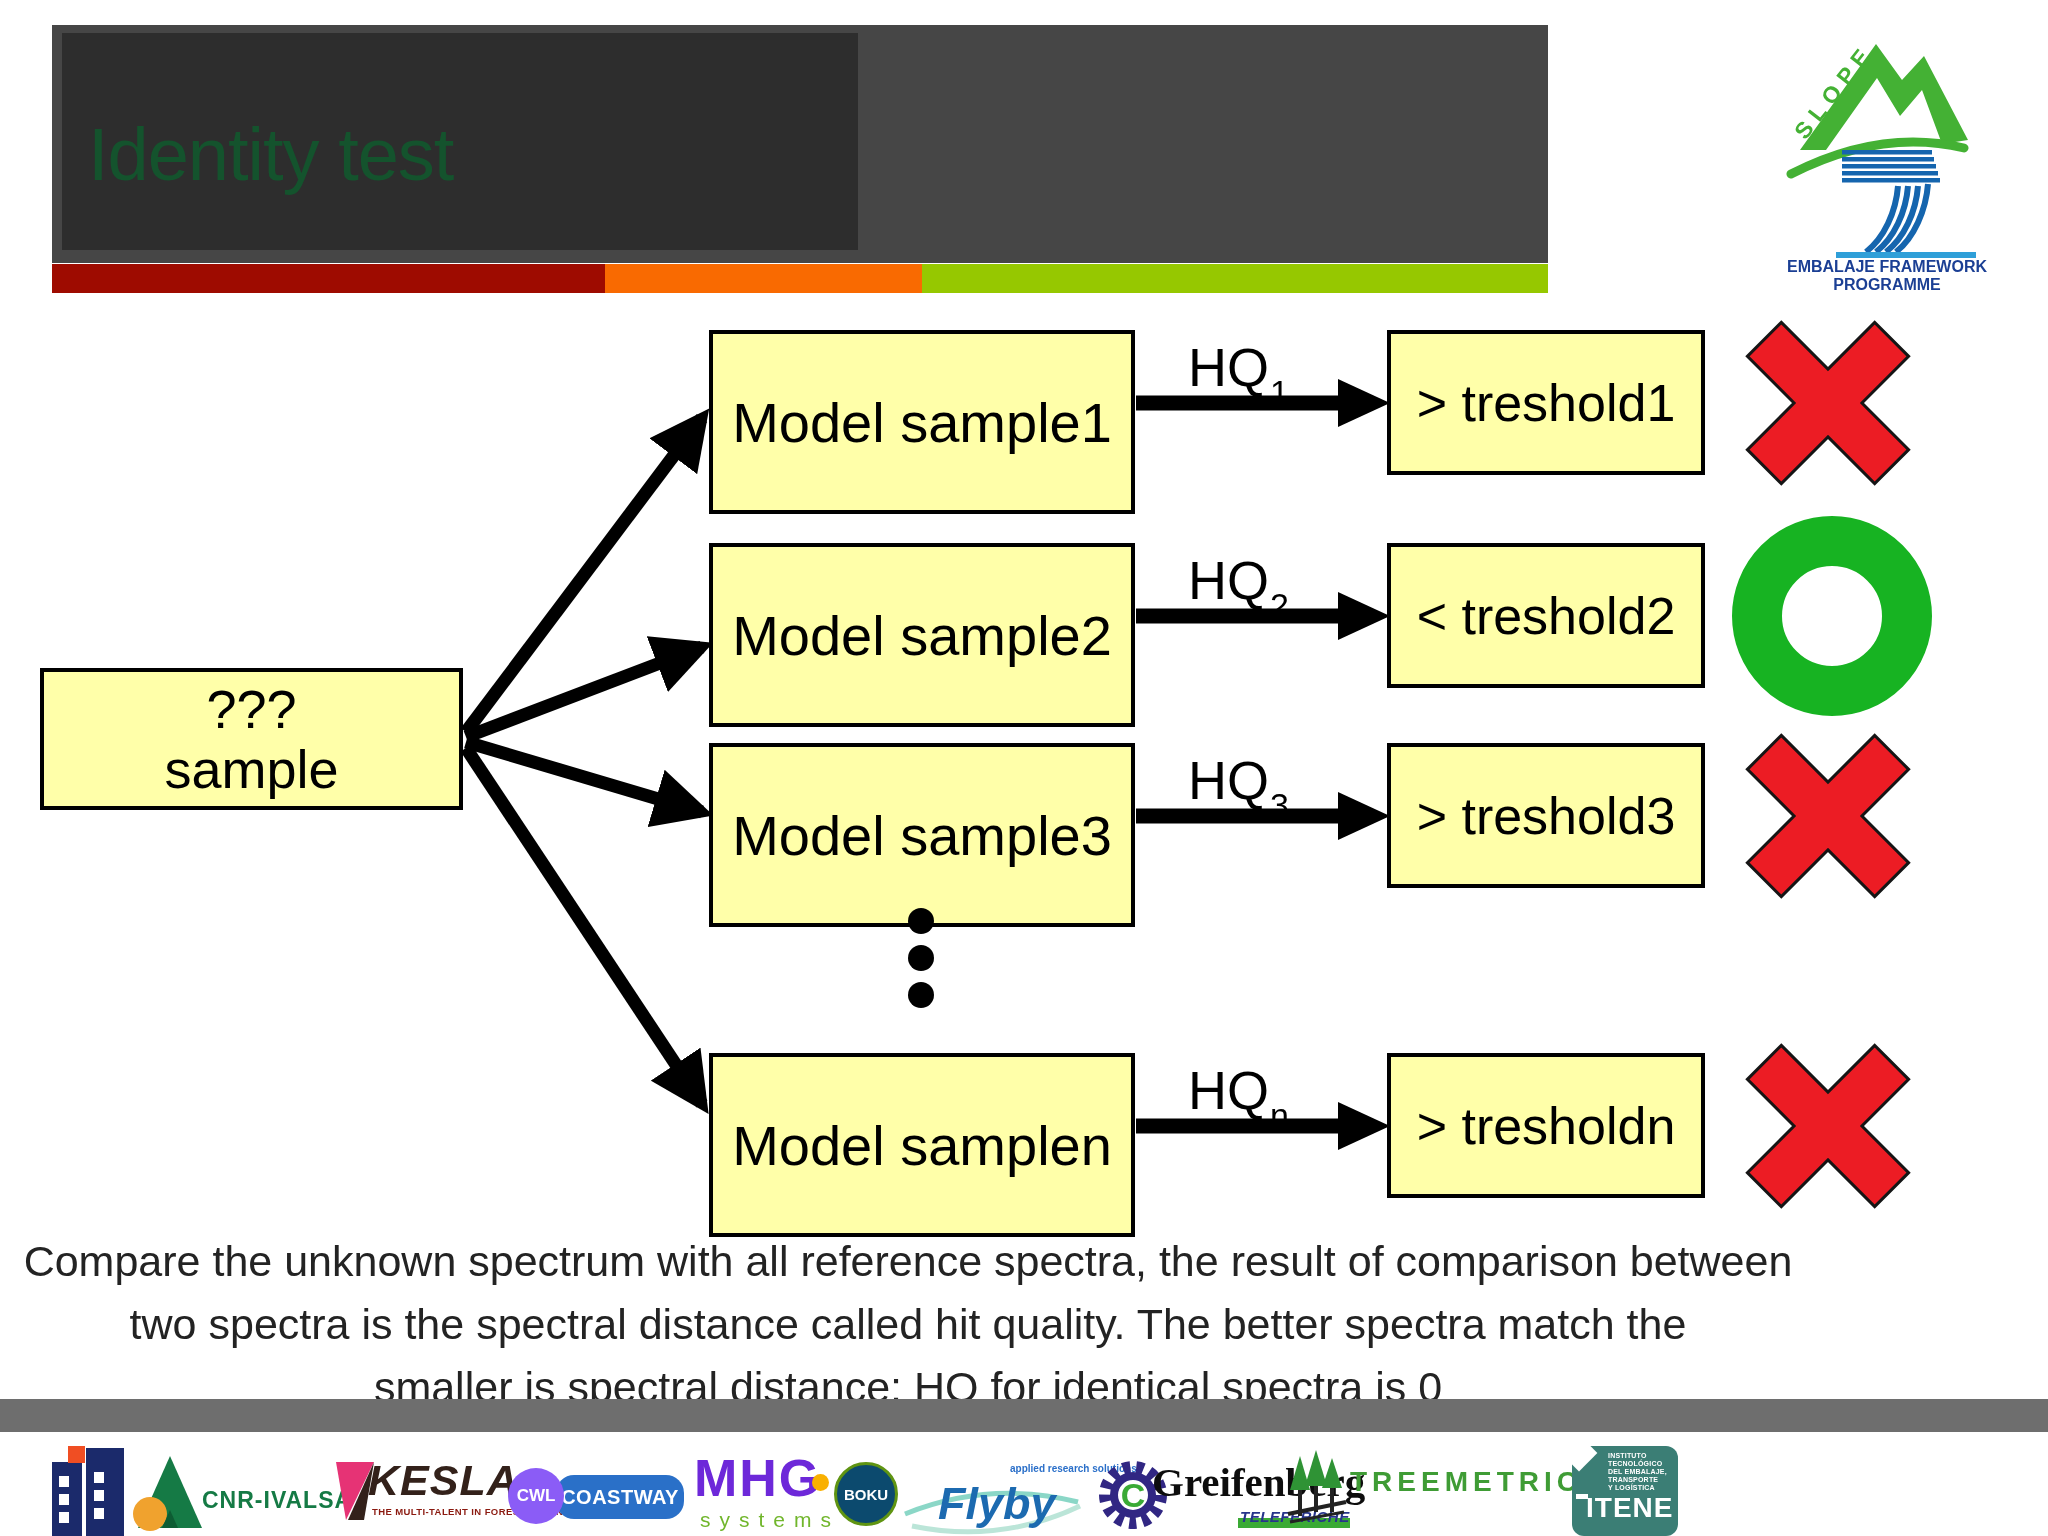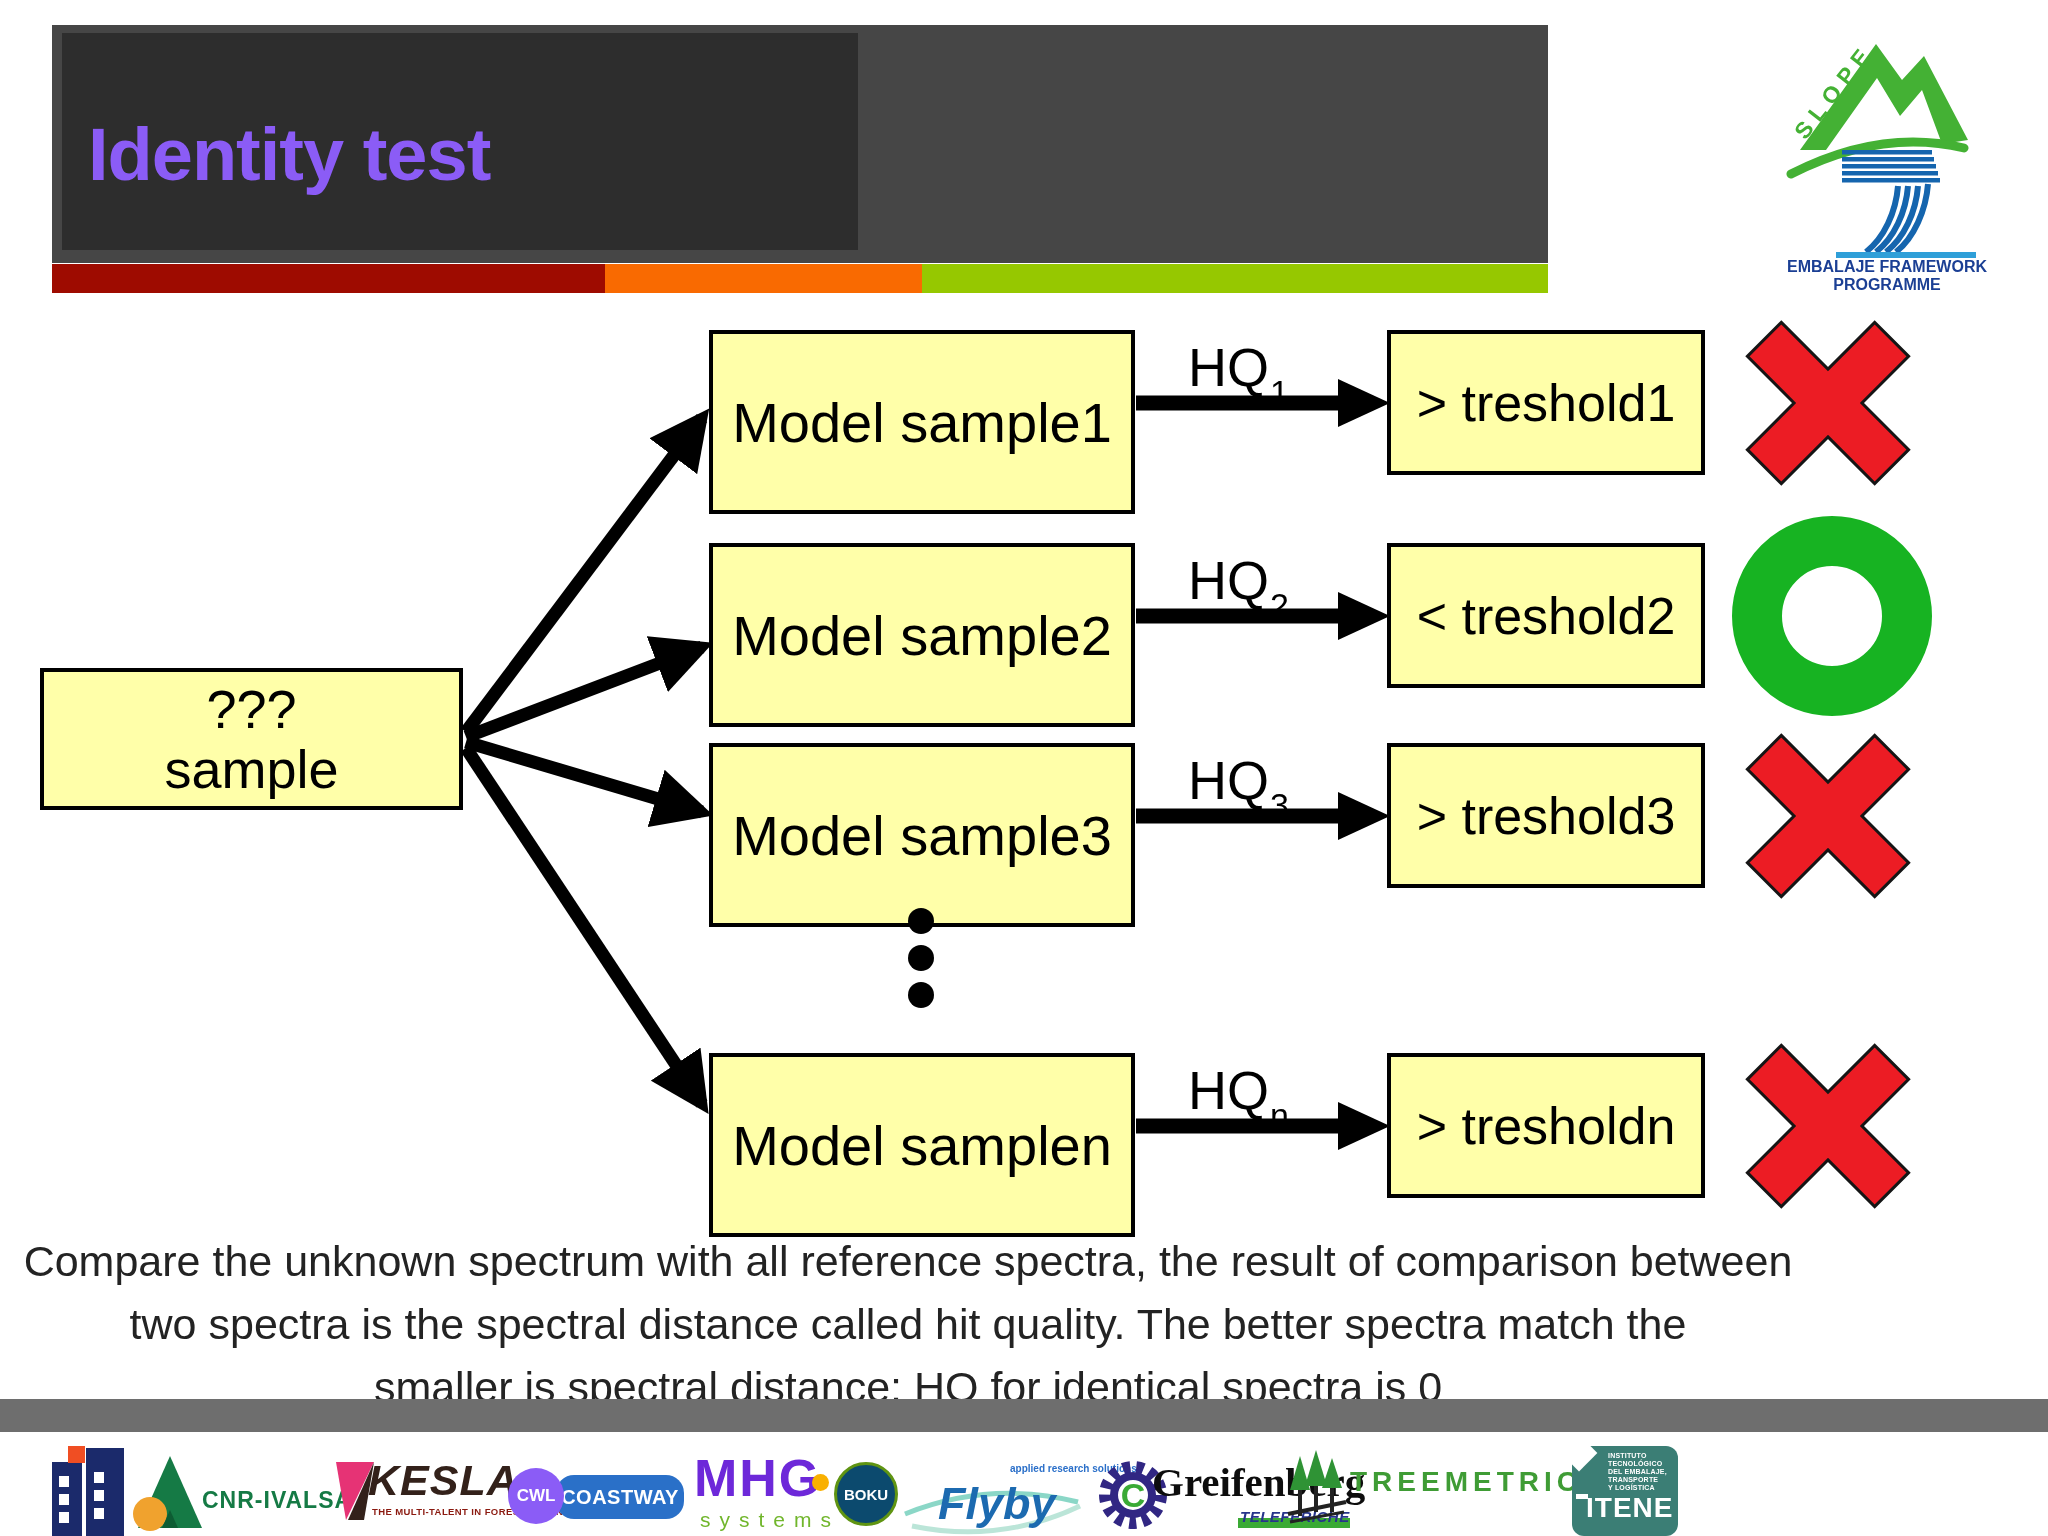--- a/index.html
+++ b/index.html
@@ -3,21 +3,21 @@
 <meta charset="utf-8">
 <style>
   html,body{margin:0;padding:0;background:#ffffff;}
   body{font-family:"Liberation Sans",sans-serif;}
   .slide{position:relative;width:2048px;height:1536px;background:#fff;overflow:hidden;}
   .abs{position:absolute;}
 
   
   .hdr-outer{left:52px;top:25px;width:1496px;height:238px;background:#464646;}
   .hdr-inner{left:62px;top:33px;width:796px;height:217px;background:#2d2d2d;}
-  .hdr-title{left:88px;top:112px;font-size:74px;font-weight:bold;color:#8b5cf6;letter-spacing:-1px;}
+  .hdr-title{left:88px;top:112px;font-size:74px;font-weight:normal;color:#14532d;letter-spacing:-1px;}
   .bar{top:264px;height:29px;}
   .bar-red{left:52px;width:553px;background:#9e0b00;}
   .bar-orange{left:605px;width:317px;background:#f96a01;}
   .bar-green{left:922px;width:626px;background:#96c800;}
 
   
   .node{background:#ffffa9;border:4px solid #000;box-sizing:border-box;
         display:flex;align-items:center;justify-content:center;
         font-size:56px;color:#000;text-align:center;}
   .src{left:40px;top:668px;width:423px;height:142px;flex-direction:column;font-size:54px;line-height:60px;}

